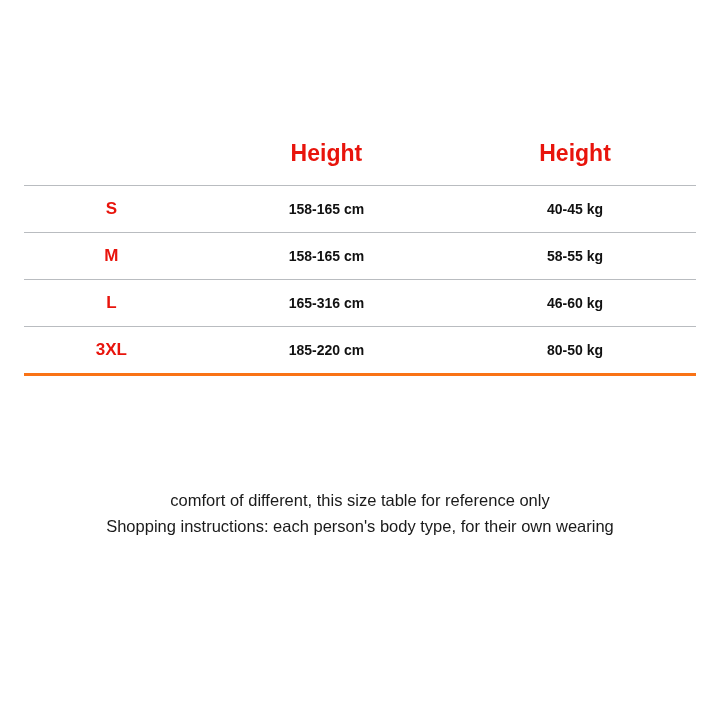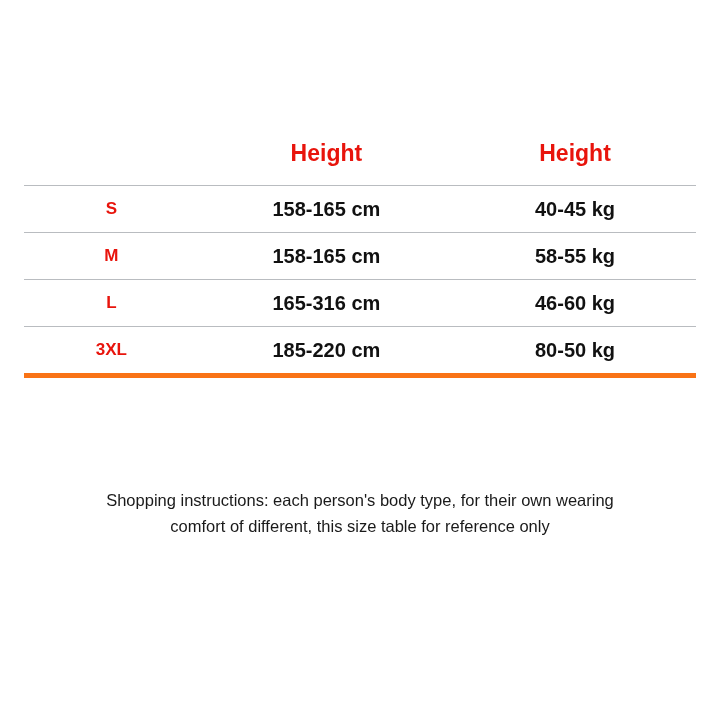--- a/index.html
+++ b/index.html
@@ -40,29 +40,29 @@
     text-align: center;
     border: none;
     margin-top: 8px;
   }
   .size-table thead th.th-size {
     text-align: center;
   }
   .size-table tbody td {
     border-top: 1px solid #b9bcc0;
     height: 46px;
-    font-size: 20px;
+    font-size: 14px;
     font-weight: bold;
     color: #111111;
     text-align: center;
     vertical-align: middle;
     padding: 0;
   }
   .size-table tbody tr:last-child td {
-    border-bottom: 5px solid #f97316;
+    border-bottom: 3px solid #f97316;
   }
   .size-table tbody td.cell-size {
     color: #e8140c;
     font-size: 17px;
     font-weight: bold;
   }
   .note {
     position: absolute;
     left: 24px;
     top: 488px;
@@ -109,17 +109,17 @@
       </tr>
       <tr>
         <td class="cell-size">3XL</td>
         <td>185-220 cm</td>
         <td>80-50 kg</td>
       </tr>
     </tbody>
   </table>
 
   <div class="note">
+    <div>comfort of different, this size table for reference only</div>
     <div>Shopping instructions: each person's body type, for their own wearing</div>
-    <div>comfort of different, this size table for reference only</div>
   </div>
 
 </div>
 
 </body></html>

